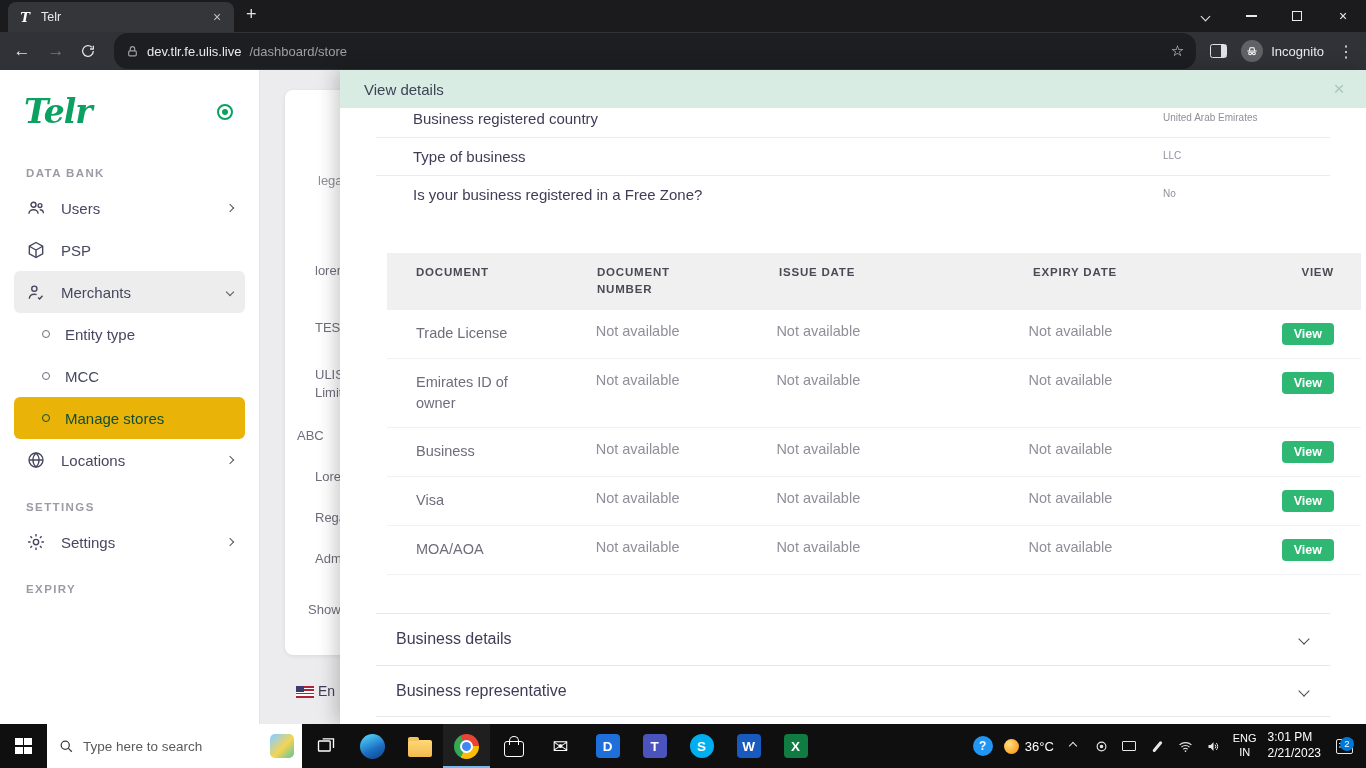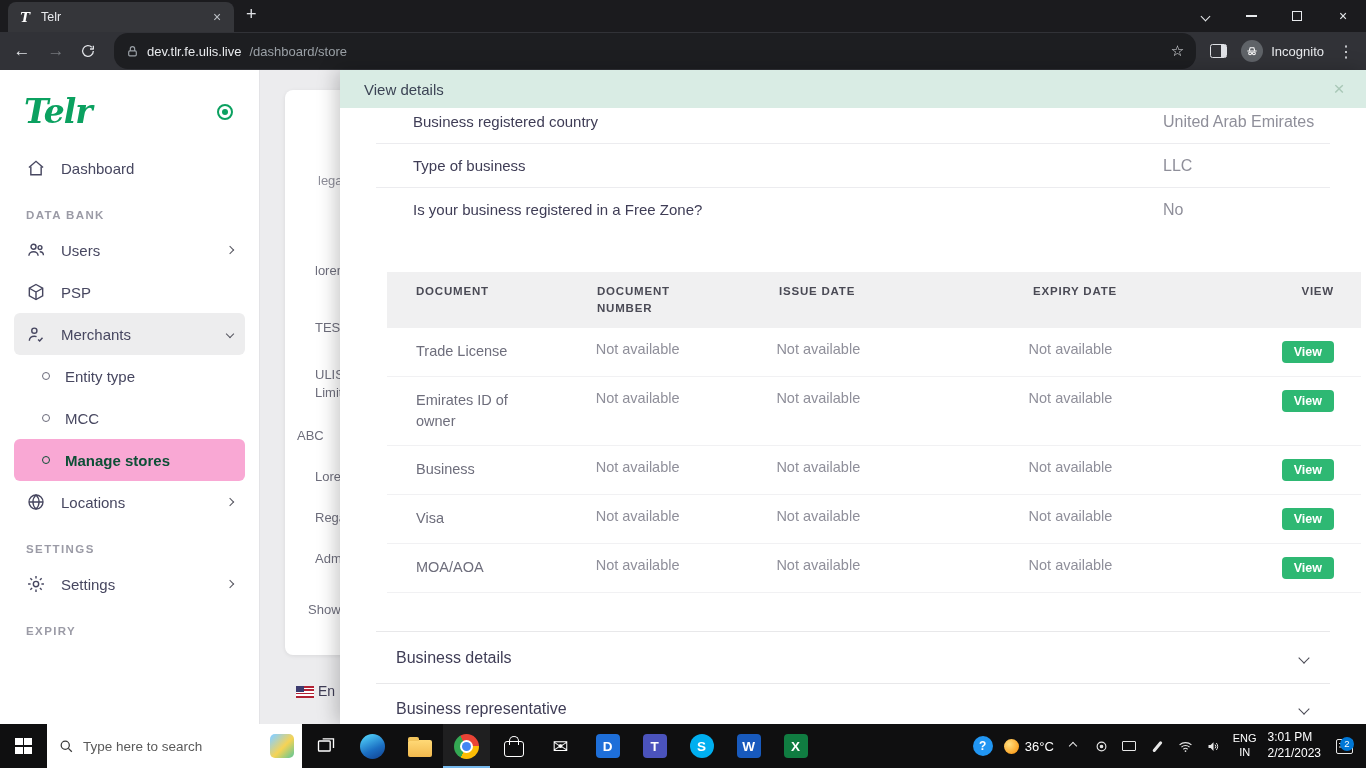--- a/index.html
+++ b/index.html
@@ -42,42 +42,42 @@
   .collapse-ic{width:16px;height:16px;border:2px solid #0ba160;border-radius:50%;position:relative}
   .collapse-ic::after{content:"";position:absolute;left:3px;top:3px;width:6px;height:6px;border-radius:50%;background:#0ba160}
   .nav{padding:6px 14px 0 14px}
   .nav-item{height:42px;display:flex;align-items:center;gap:15px;padding:0 12px;border-radius:6px;color:#474760;font-size:15px}
   .nav-item .ic{width:20px;height:20px;color:#474760;flex:none}
   .nav-item .chev{margin-left:auto;color:#55555f;width:6px;height:6px}
   .nav-item.row-selected{background:#ededee}
   .sec-label{margin:20px 12px 8px 12px;color:#9b9ba6;font-size:11.5px;font-weight:bold;letter-spacing:1.4px}
   .sub-item{height:42px;display:flex;align-items:center;gap:15px;padding:0 12px 0 28px;border-radius:6px;color:#474760;font-size:15px}
   .sub-item .dot{width:8px;height:8px;border:1.6px solid #6b6b7b;border-radius:50%;flex:none}
-  .sub-item.selected{background:#f9a8d4;color:#0d4f36;font-weight:bold}
+  .sub-item.selected{background:#eab308;color:#0d4f36;font-weight:normal}
   .sub-item.selected .dot{border-color:#0d4f36}
 
   
   .page-strip{position:absolute;left:260px;top:70px;bottom:44px;width:80px;background:#ececee;overflow:hidden;z-index:1}
   .bg-card{position:absolute;left:25px;top:20px;right:-10px;height:565px;background:#fff;border-radius:8px 0 0 8px;box-shadow:0 1px 4px rgba(0,0,0,.08)}
   .frag{position:absolute;font-size:13px;color:#6e6e7c;white-space:nowrap;z-index:2}
   .frag.muted{color:#8f8f9a}
   .frag.wrap{white-space:normal;width:46px;line-height:1.35}
   .us-flag{width:18px;height:12px;display:inline-block;position:relative;background:repeating-linear-gradient(180deg,#b22234 0 1.7px,#fff 1.7px 3.4px);vertical-align:-2px}
   .us-flag .canton{position:absolute;left:0;top:0;width:8px;height:6px;background:#3c3b6e}
 
   
   .modal{position:absolute;left:340px;right:0;top:70px;bottom:44px;background:#fff;box-shadow:-4px 0 18px rgba(0,0,0,.22);z-index:3;display:flex;flex-direction:column}
   .modal-header{height:38px;flex:none;background:#d9ece4;display:flex;align-items:center;padding:0 16px 0 24px;color:#3c4455;font-size:15px}
   .modal-close{margin-left:auto;color:#a9c8b7;font-size:19px;width:22px;text-align:center}
   .modal-body{flex:1;overflow:hidden}
   .details{margin:-8px 36px 0 36px}
   .detail-row{display:flex;align-items:center;padding:10px 0;border-bottom:1px solid #ececef}
   .detail-row:last-child{border-bottom:none}
   .detail-label{flex:1;padding-left:37px;color:#3f3d56;font-size:15px}
-  .detail-value{width:167px;color:#8f8f9a;font-size:16px;line-height:1.45}
+  .detail-value{width:167px;color:#8f8f9a;font-size:10px;line-height:1.45}
   .doc-table{margin:40px 5px 0 47px}
   .t-head{background:#f0f0f1;display:flex;padding:11px 0 11px 29px;color:#4a4a55;font-size:11.5px;font-weight:bold;letter-spacing:.8px;line-height:1.5}
   .t-row{display:flex;align-items:flex-start;padding:13px 0 13px 29px;border-bottom:1px solid #f1f1f3;font-size:14.5px}
   .c-doc{width:181px;color:#6e6e7c}
   .c-doc span{display:inline-block;max-width:120px;line-height:1.45}
   .c-num{width:182px;color:#8f8f9a}
   .t-head .c-num span{display:block;width:112px}
   .c-issue{width:254px;color:#8f8f9a}
   .c-expiry{width:255px;color:#8f8f9a}
   .c-view{flex:1;display:flex;justify-content:flex-end;padding-right:27px}
@@ -186,27 +186,20 @@
     </div>
     <span class="kebab">⋮</span>
   </div>
 
   <aside class="sidebar">
     <div class="logo-row">
       <span class="logo">Telr</span>
       <span class="collapse-ic"></span>
     </div>
     <nav class="nav">
-      <div class="nav-item">
-        <svg class="ic" viewBox="0 0 24 24" fill="none" stroke="currentColor" stroke-width="1.7">
-            <path d="M3.5 11.5 12 4l8.5 7.5"></path>
-            <path d="M5.8 10.2V20h12.4v-9.8"></path>
-          </svg>
-        <span>Dashboard</span>
-      </div>
       <div class="sec-label">DATA BANK</div>
       <div class="nav-item">
         <svg class="ic" viewBox="0 0 24 24" fill="none" stroke="currentColor" stroke-width="1.7">
             <circle cx="9" cy="8" r="3"></circle>
             <path d="M3.5 19c0-3 2.5-5 5.5-5s5.5 2 5.5 5"></path>
             <circle cx="16.8" cy="9" r="2.3"></circle>
             <path d="M16.5 14c2.6 0 4.4 1.8 4.4 4.3"></path>
           </svg>
         <span>Users</span>
         <span class="chev right"></span>

